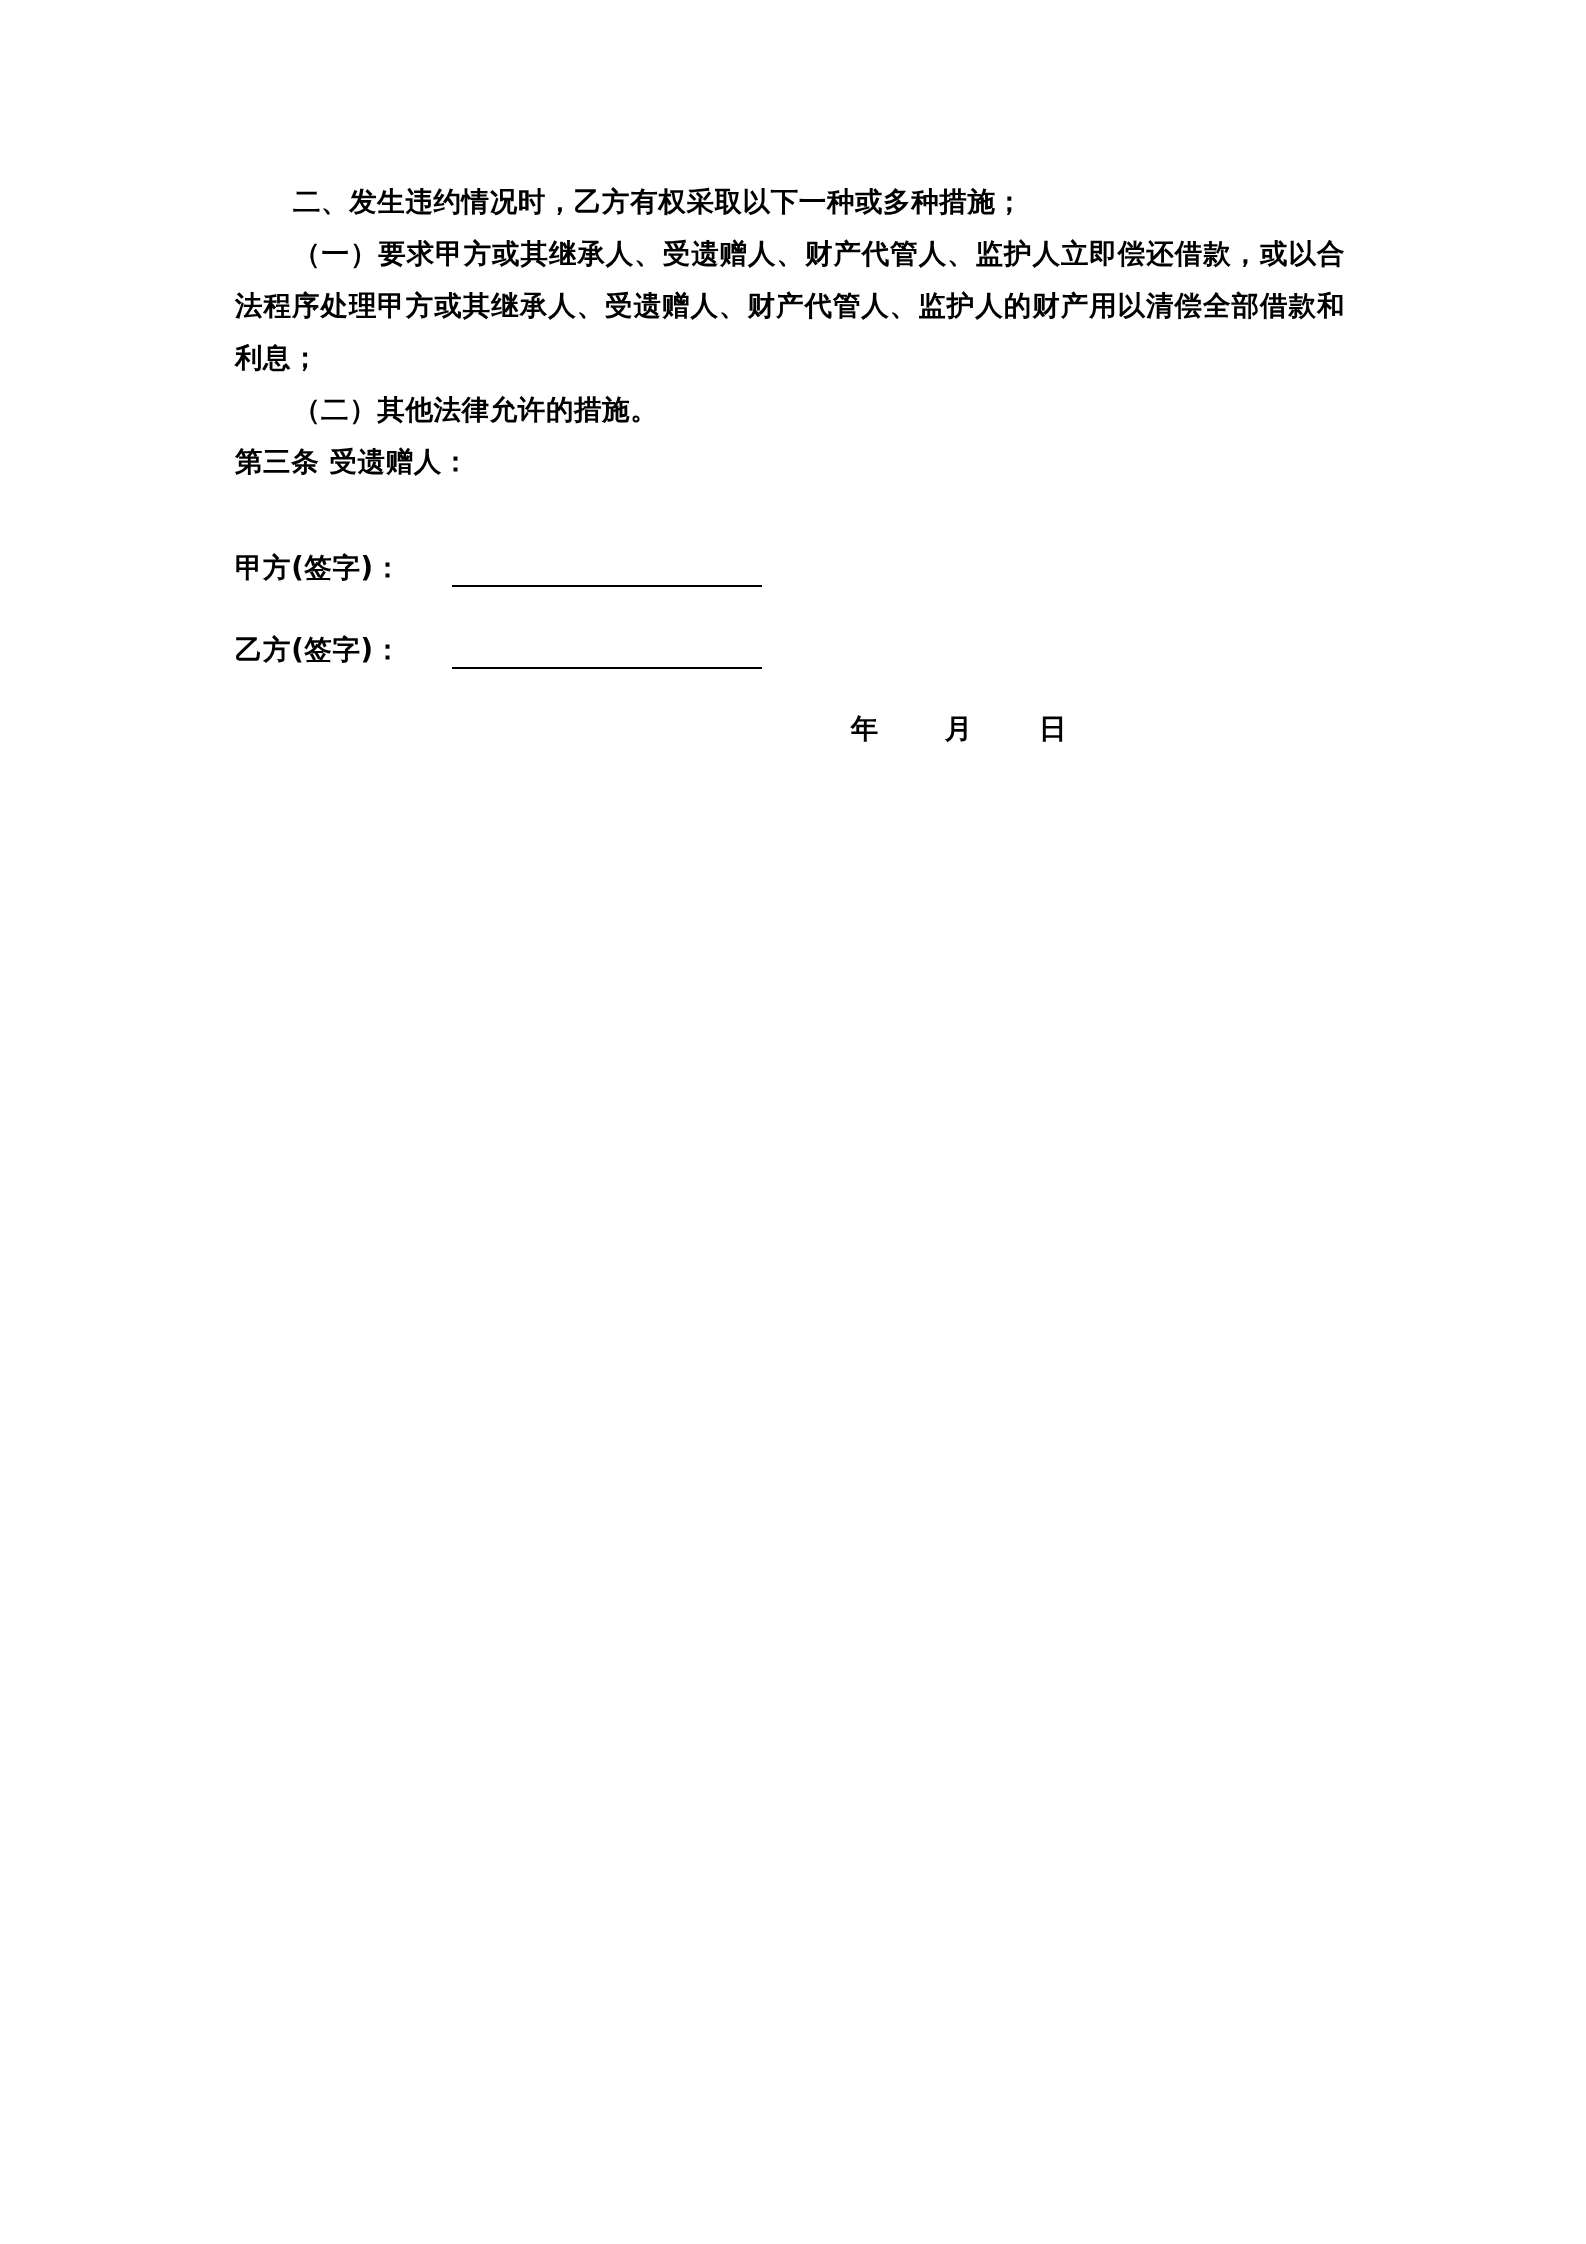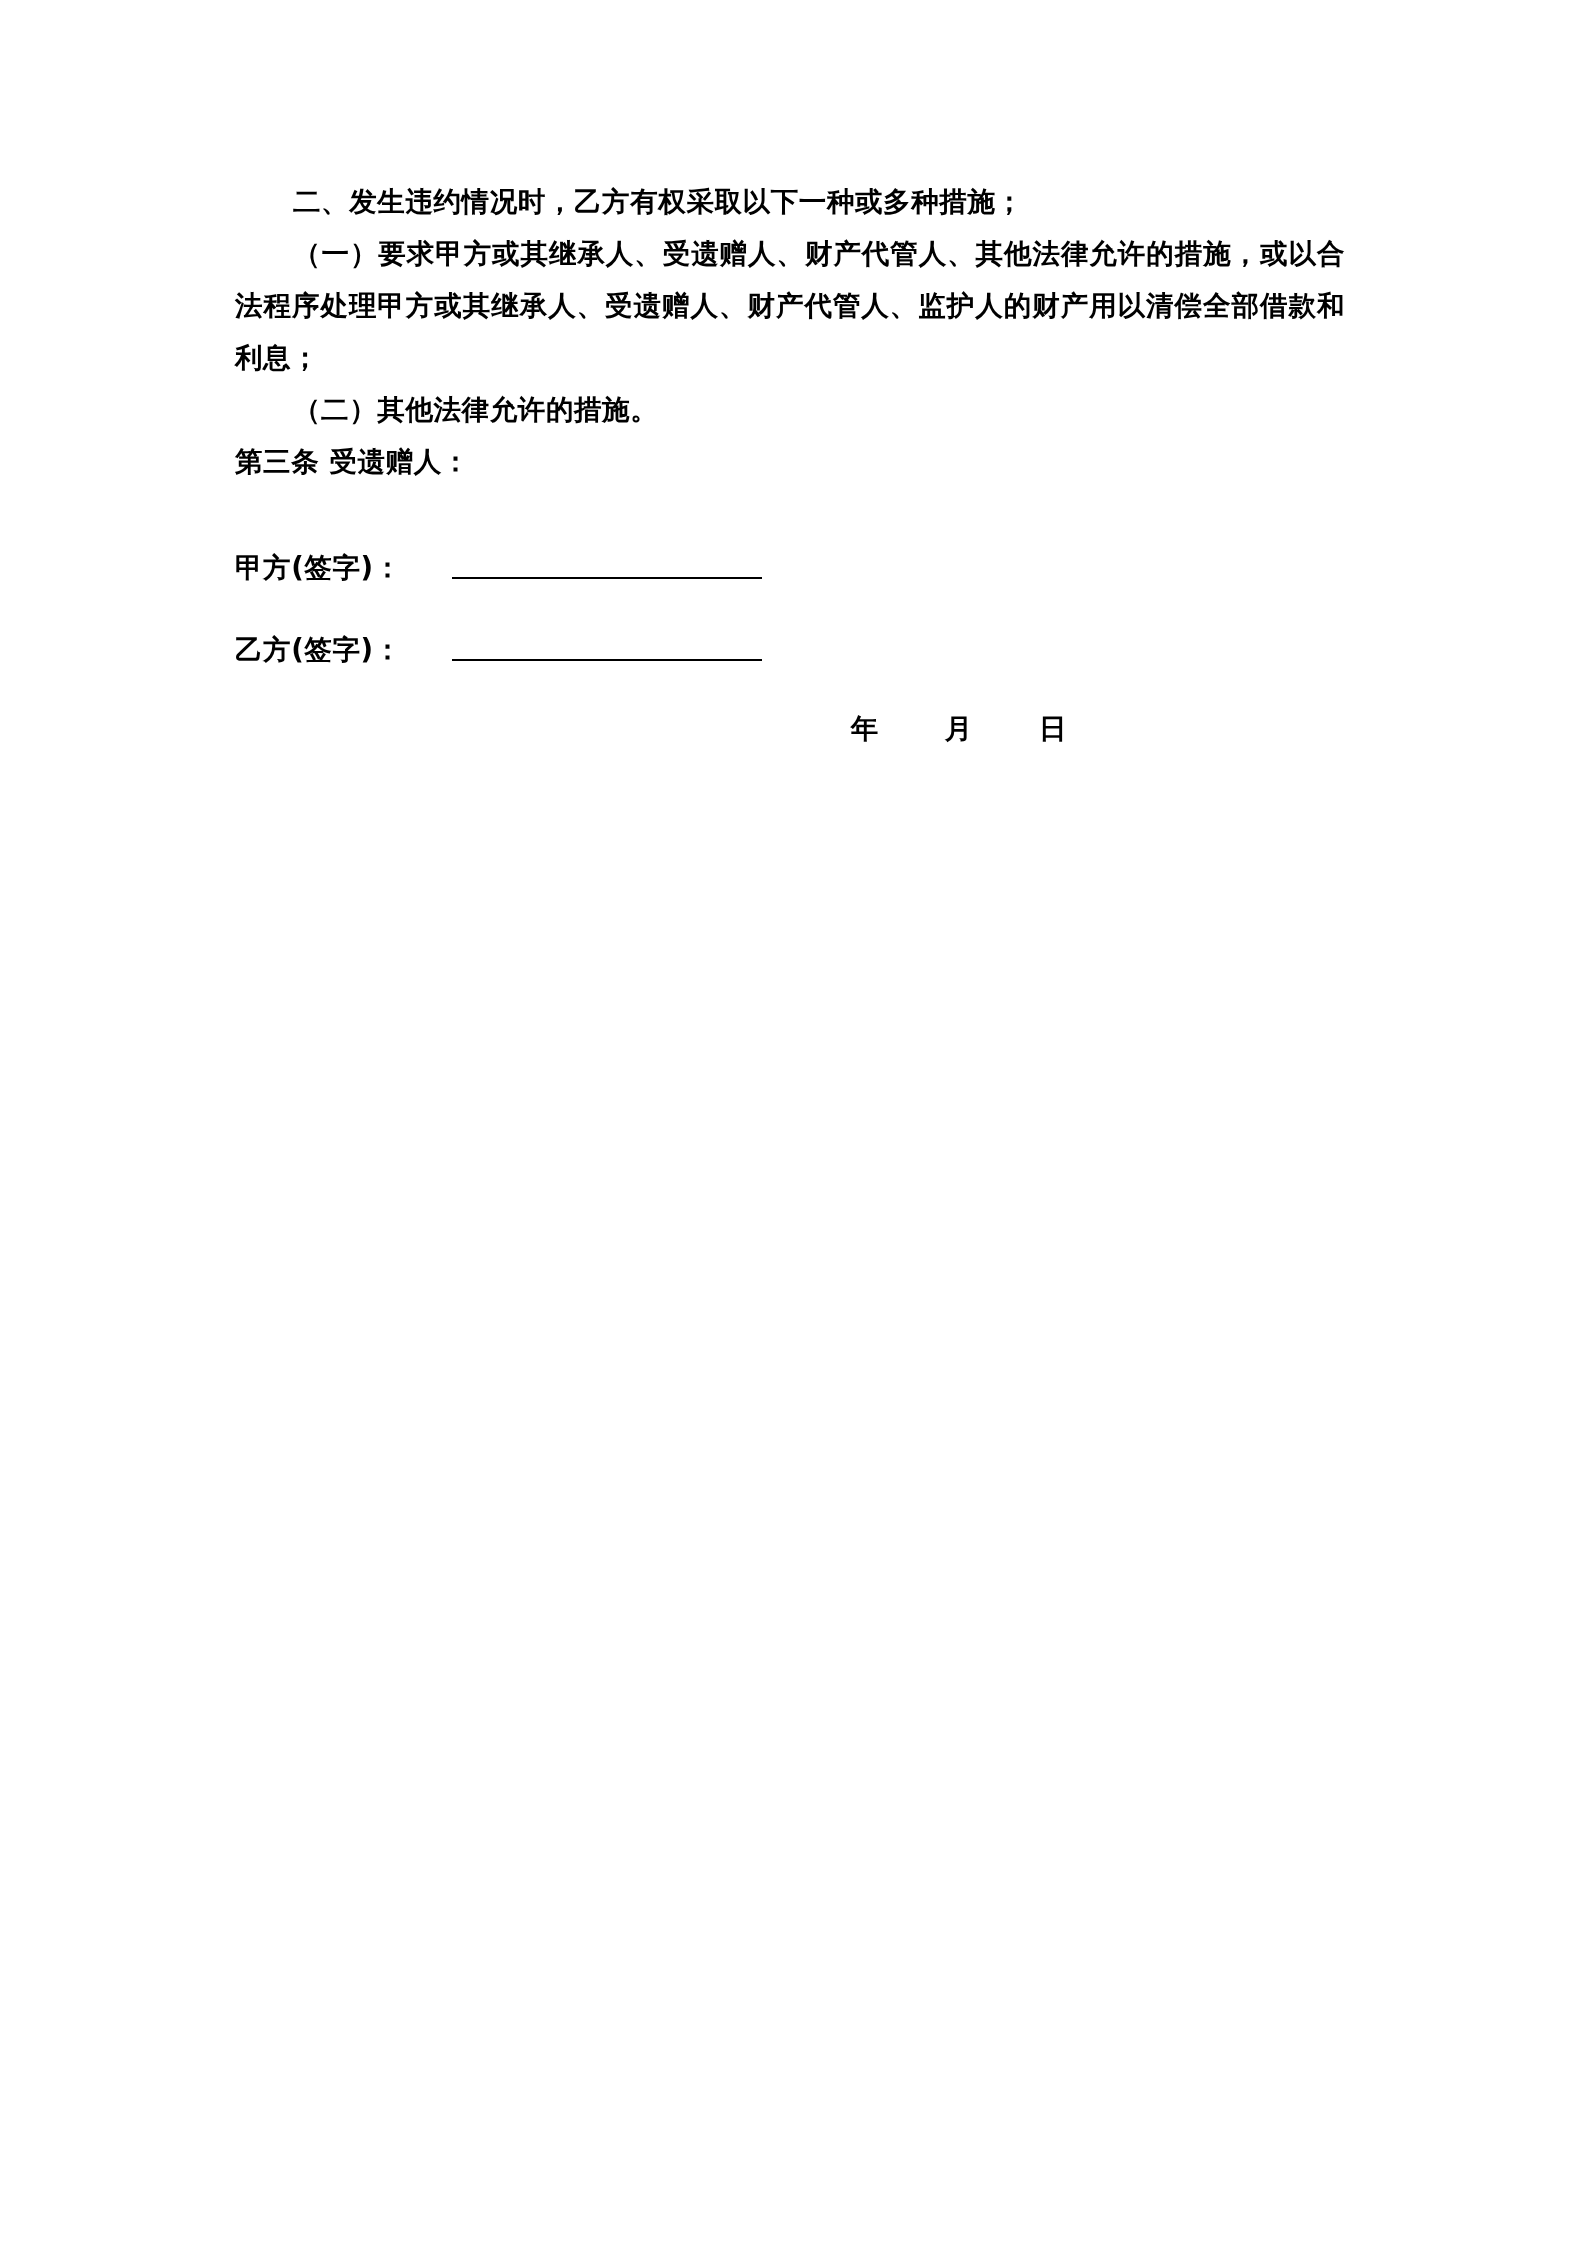--- a/index.html
+++ b/index.html
@@ -42,21 +42,21 @@
     text-indent: 58px;
   }
   .noindent {
     text-indent: 0;
   }
   .gap-md { height: 42px; }
   .gap-lg { height: 60px; }
 
   .sig-row {
     display: flex;
-    align-items: flex-start;
+    align-items: flex-end;
     font-size: 27.5px;
     font-weight: 700;
     line-height: 40px;
     letter-spacing: 0.6px;
     gap: 36px;
   }
   .sig-label {
     white-space: nowrap;
   }
   .sig-line {
@@ -82,21 +82,21 @@
   }
 </style>
 </head>
 <body>
 
 <div class="page">
   <div class="content">
 
     <p class="indent2">二、发生违约情况时，乙方有权采取以下一种或多种措施；</p>
 
-    <p class="indent2">（一）要求甲方或其继承人、受遗赠人、财产代管人、其他法律允许的措施，或以合法程序处理甲方或其继承人、受遗赠人、财产代管人、监护人的财产用以清偿全部借款和利息；</p>
+    <p class="indent2">（一）要求甲方或其继承人、受遗赠人、财产代管人、监护人立即偿还借款，或以合法程序处理甲方或其继承人、受遗赠人、财产代管人、监护人的财产用以清偿全部借款和利息；</p>
 
     <p class="indent2">（二）其他法律允许的措施。</p>
 
     <p class="noindent">第三条 受遗赠人：</p>
 
 
     <div class="gap-lg"></div>
 
     <div class="sig-row">
       <span class="sig-label">甲方(签字)：</span>

